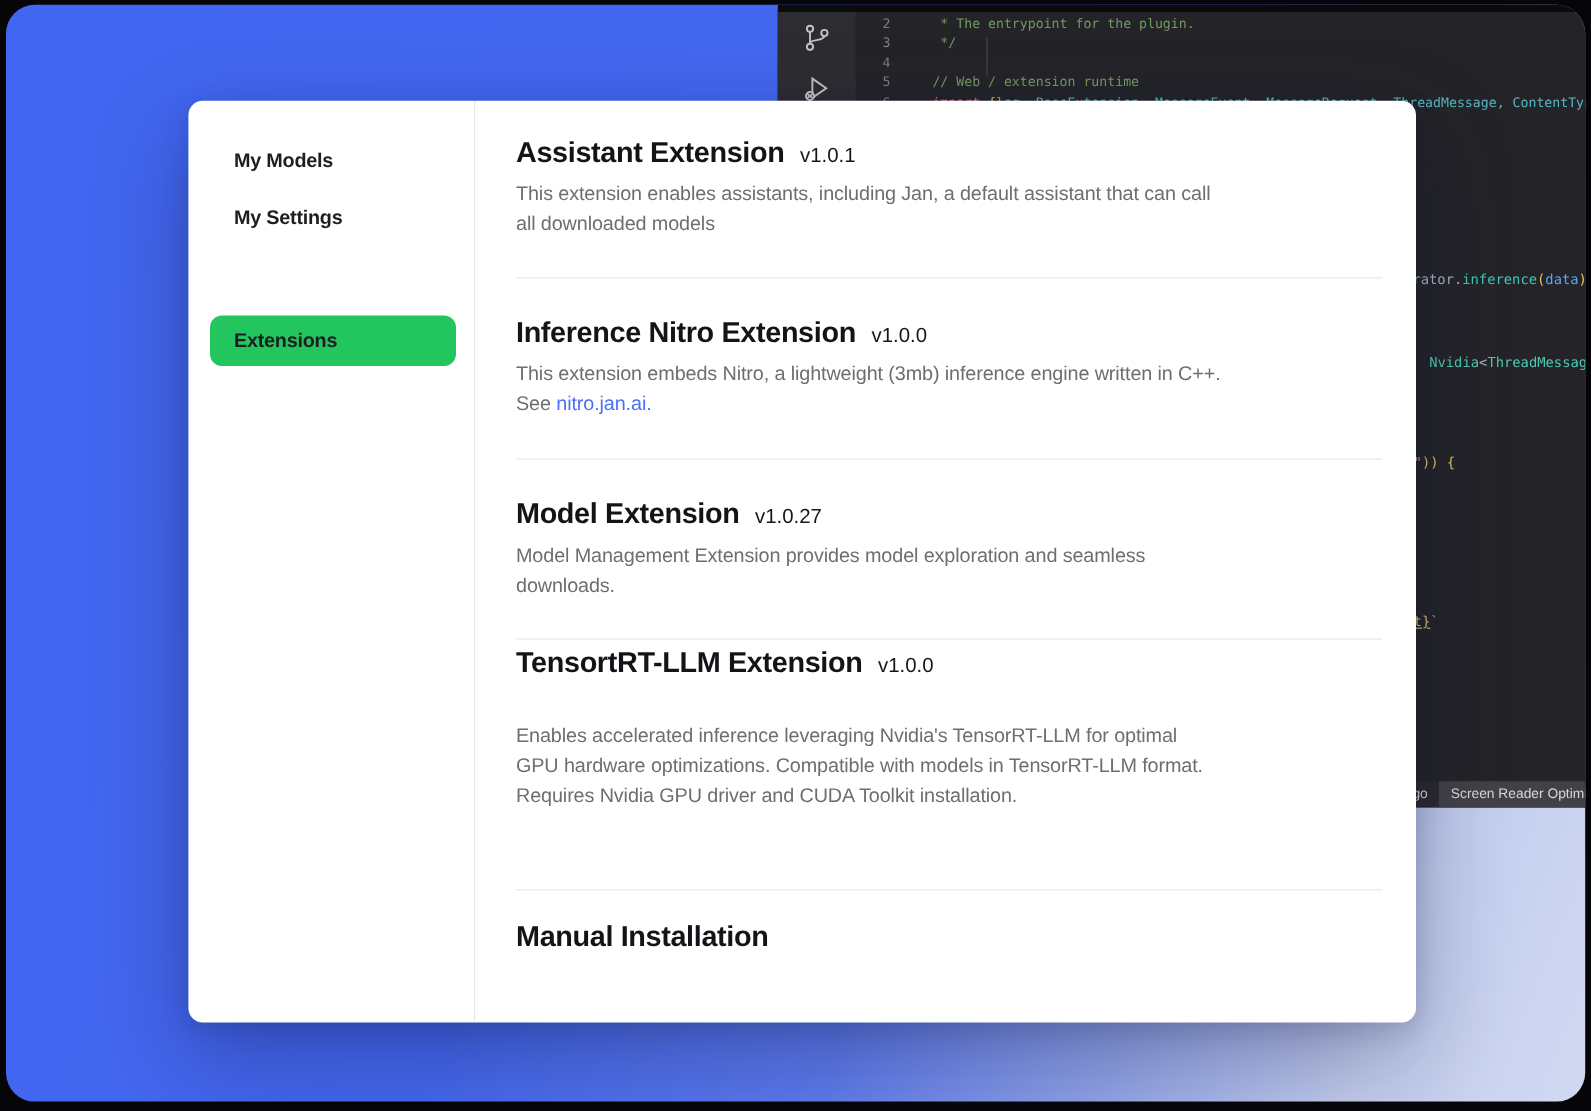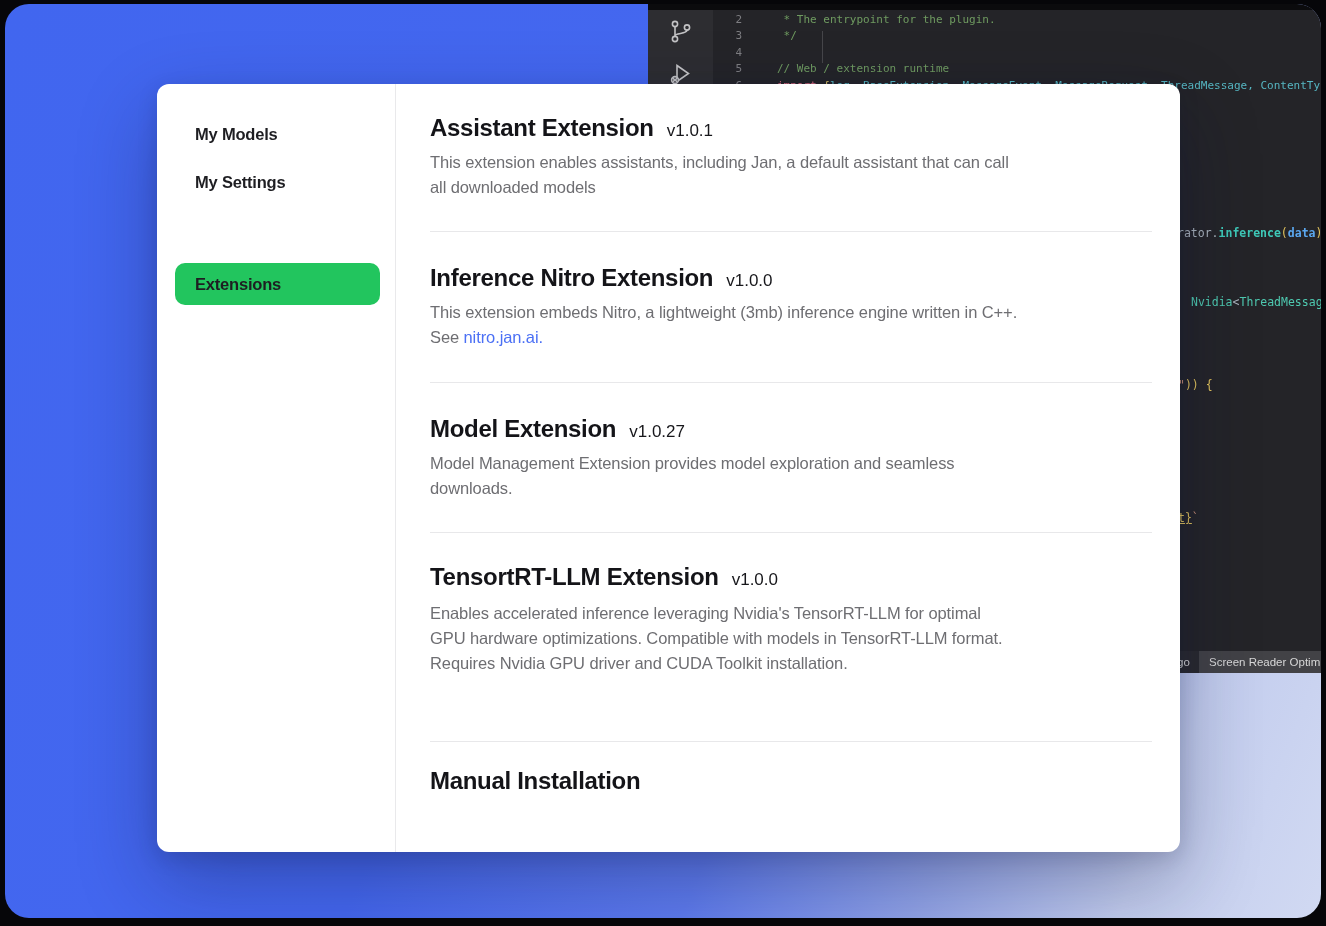--- a/index.html
+++ b/index.html
@@ -23,22 +23,22 @@
   .lnum{flex:0 0 44px;padding-right:15px;text-align:right;color:#7e7e82;box-sizing:content-box;flex-basis:29px;}
   .ctext{margin-left:20px;white-space:pre;}
   .comment{color:#6f9b60;}
   .kw{color:#d4687e;}
   .brace{color:#d8c06a;}
   .ident{color:#56b6c2;}
   .indent-guide{position:absolute;left:109px;top:21px;width:1px;height:32px;background:#46464a;}
   .frag{position:absolute;font-family:"DejaVu Sans Mono",monospace;font-size:11.5px;white-space:pre;color:#c8c8c8;}
   .fg{color:#aab4bd;}
   .teal{color:#4ec9b0;}
-  .teal-b{color:#3ec9b8;font-weight:700;margin-top:45px;}
-  .blue-b{color:#5aa7ef;font-weight:700;}
+  .teal-b{color:#3ec9b8;font-weight:400;margin-top:45px;}
+  .blue-b{color:#5aa7ef;font-weight:400;}
   .yellow{color:#e2c45c;}
   .orange{color:#ce9178;}
   .ul{text-decoration:underline;}
   .status-bar{position:absolute;left:0;bottom:0;right:0;height:22px;background:#2a2a2e;color:#d8d8d8;
               font-size:11.5px;line-height:22px;white-space:nowrap;}
   .sb-left{position:absolute;left:529px;}
   .sb-item{position:absolute;left:551px;right:0;background:#424246;padding:0 10px;height:22px;overflow:hidden;}
   
   .modal{position:absolute;left:152px;top:80px;width:1023px;height:768px;background:#ffffff;border-radius:12px;
          box-shadow:0 30px 80px rgba(15,23,60,.32),0 6px 20px rgba(15,23,60,.15);overflow:hidden;}
@@ -143,21 +143,21 @@
         <div class="hdivider" style="top:298px;"></div>
 
         <div class="entry-title" style="top:331px;">
           <span class="t">Model Extension</span>
           <span class="v">v1.0.27</span>
         </div>
         <div class="entry-desc" style="top:367px;">Model Management Extension provides model exploration and seamless downloads.</div>
 
         <div class="hdivider" style="top:448px;"></div>
 
-        <div class="entry-title" style="top:479px;">
+        <div class="entry-title" style="top:455px;">
           <span class="t">TensortRT-LLM Extension</span>
           <span class="v">v1.0.0</span>
         </div>
         <div class="entry-desc" style="top:517px;">Enables accelerated inference leveraging Nvidia's TensorRT-LLM for optimal GPU hardware optimizations. Compatible with models in TensorRT-LLM format. Requires Nvidia GPU driver and CUDA Toolkit installation.</div>
 
         <div class="hdivider" style="top:657px;"></div>
 
         <div class="entry-title" style="top:683px;">
           <span class="t">Manual Installation</span>
         </div>

